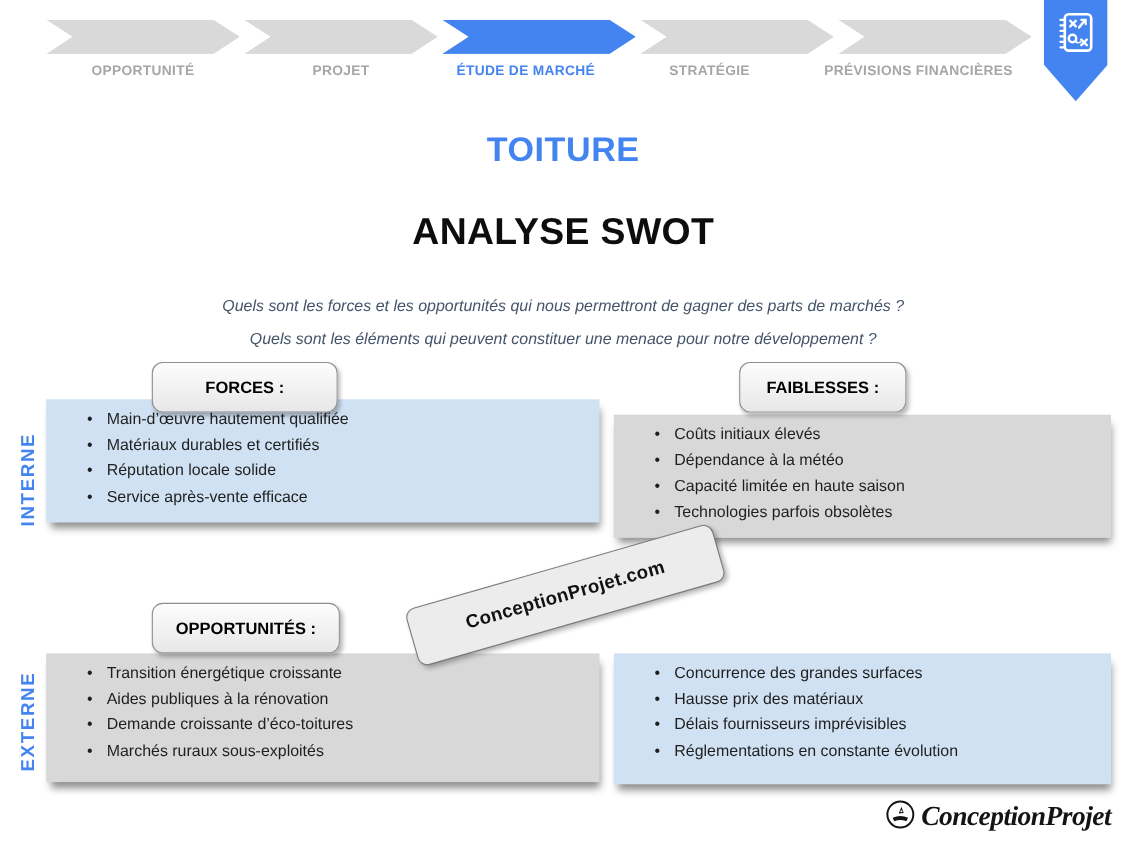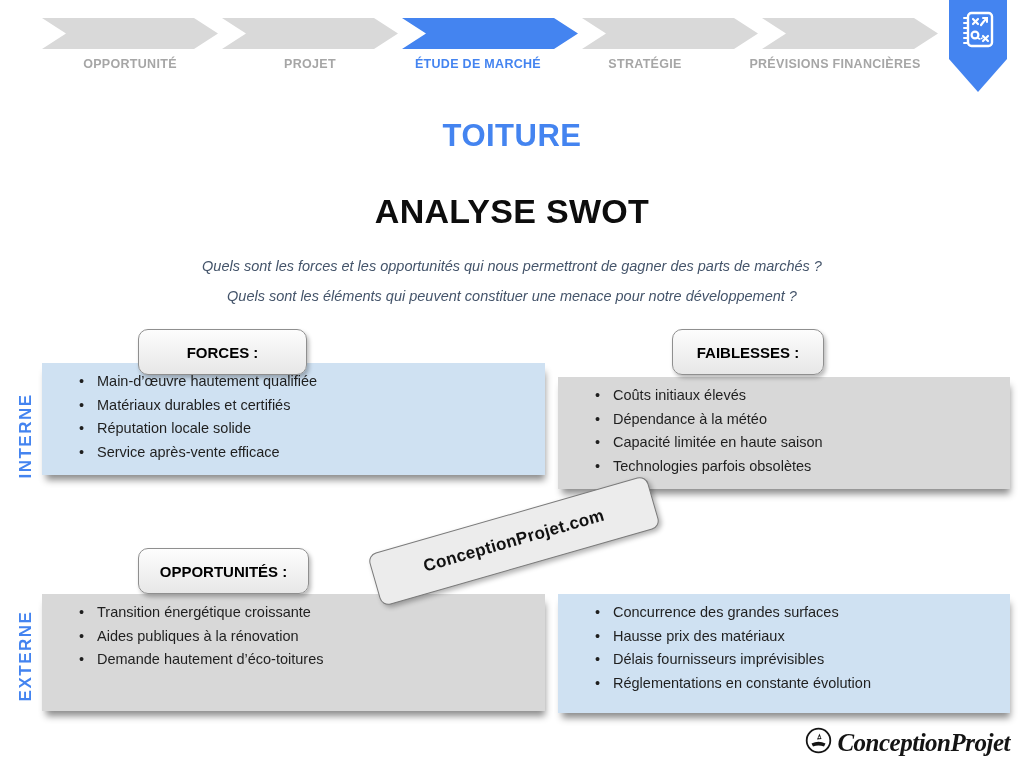--- a/index.html
+++ b/index.html
@@ -19,21 +19,21 @@
             clip-path:polygon(0 0,100% 0,100% 64%,50% 100%,0 64%);
             display:flex;justify-content:center;}
   .bookmark svg{margin-top:10px;}
 
   
   .project-title{position:absolute;top:118px;left:0;width:1024px;text-align:center;
                  font-size:31px;font-weight:bold;color:#4484f0;letter-spacing:.5px;}
   .slide-title{position:absolute;top:192px;left:0;width:1024px;text-align:center;
                font-size:34px;font-weight:bold;color:#0d0d0d;letter-spacing:.3px;}
   .question{position:absolute;left:0;width:1024px;text-align:center;
-            font-size:14.5px;font-style:italic;font-weight:500;color:#44546a;}
+            font-size:14.5px;font-style:italic;font-weight:500;color:#44546a;margin-top:13px;}
   .question.q1{top:258px;}
   .question.q2{top:288px;}
 
   
   .q-header{position:absolute;height:44px;border:1.5px solid #8f8f8f;border-radius:10px;
             background:linear-gradient(#fdfdfd,#e7e7e7);
             box-shadow:2px 3px 4px rgba(0,0,0,.28);
             display:flex;align-items:center;justify-content:center;
             font-size:15px;font-weight:bold;color:#000;z-index:3;}
   .hdr-forces{left:138px;top:329px;width:167px;}
@@ -144,21 +144,22 @@
       <li>Dépendance à la météo</li>
       <li>Capacité limitée en haute saison</li>
       <li>Technologies parfois obsolètes</li>
     </ul>
   </div>
 
   <div class="panel gray pnl-opportunites">
     <ul class="swot-list">
       <li>Transition énergétique croissante</li>
       <li>Aides publiques à la rénovation</li>
-      <li>Demande hautement d’éco-toitures</li>
+      <li>Demande croissante d’éco-toitures</li>
+      <li>Marchés ruraux sous-exploités</li>
     </ul>
   </div>
 
   <div class="panel blue pnl-menaces">
     <ul class="swot-list">
       <li>Concurrence des grandes surfaces</li>
       <li>Hausse prix des matériaux</li>
       <li>Délais fournisseurs imprévisibles</li>
       <li>Réglementations en constante évolution</li>
     </ul>

